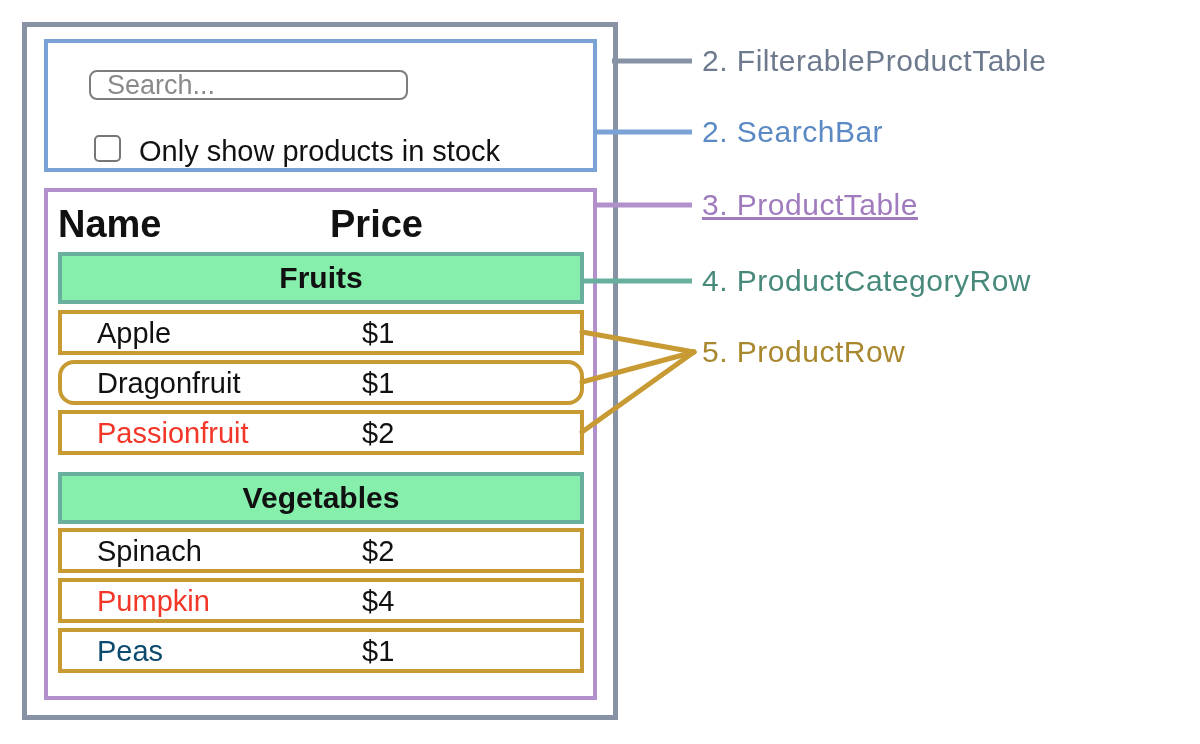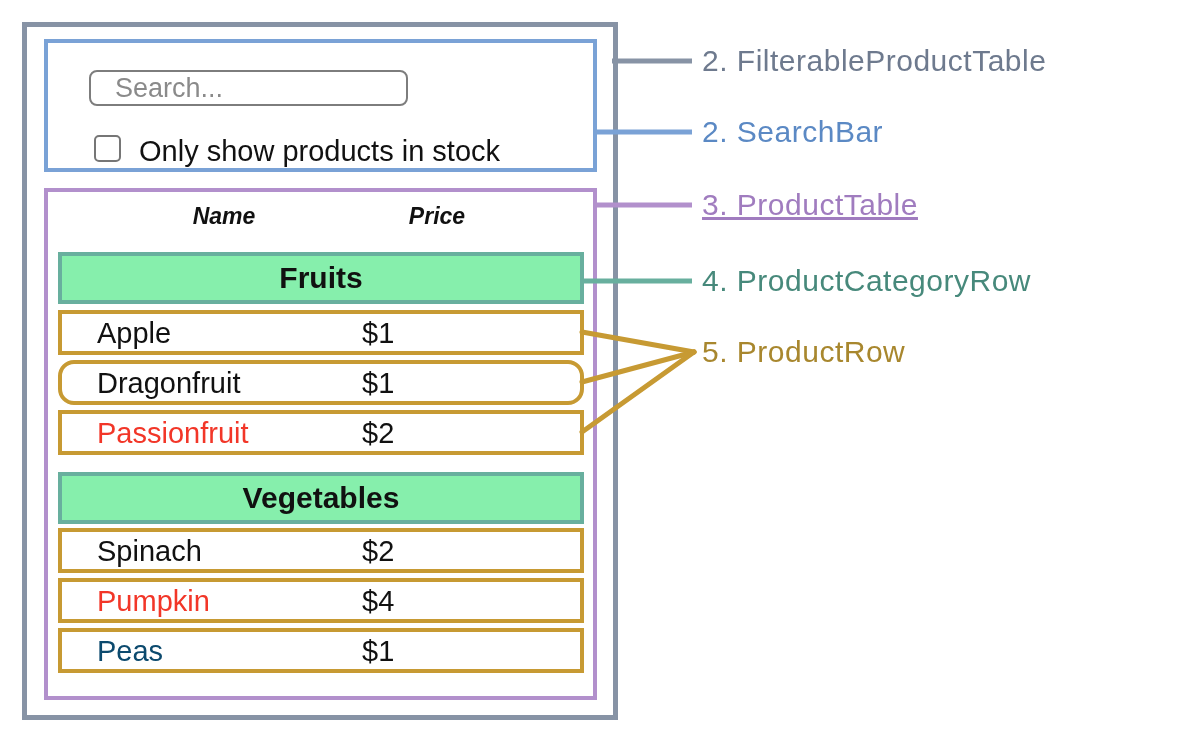--- a/index.html
+++ b/index.html
@@ -9,29 +9,29 @@
   }
   .abs{position:absolute;box-sizing:border-box;}
 
   
   .outer-box{left:22px;top:22px;width:596px;height:698px;border:5px solid var(--c-slate,#8793a5);}
   .searchbar-box{left:44px;top:39px;width:553px;height:133px;border:4px solid var(--c-blue,#7aa2d6);}
   .producttable-box{left:44px;top:188px;width:553px;height:512px;border:4px solid var(--c-purple,#b290cc);}
 
   
   .search-input{
-    left:89px;top:70px;width:319px;height:36px;border:2px solid #7d7d7d;border-radius:8px;
-    font-family:"Liberation Sans",sans-serif;font-size:27px;color:#444444;padding:0 24px;outline:none;
+    left:89px;top:70px;width:319px;height:30px;border:2px solid #7d7d7d;border-radius:8px;
+    font-family:"Liberation Sans",sans-serif;font-size:27px;color:#444444;padding:0 16px;outline:none;
   }
   .search-input::placeholder{color:#8a8a8a;opacity:1;}
   .checkbox{left:94px;top:135px;width:27px;height:27px;border:2px solid #767676;border-radius:5px;background:#ffffff;}
   .checkbox-label{left:139px;top:135px;font-size:29px;white-space:nowrap;}
 
   
-  .hdr{top:203px;font-size:23px;font-weight:bold;text-align:center;font-style:italic;}
+  .hdr{top:203px;font-size:38px;font-weight:bold;text-align:left;}
   .hdr-name{left:58px;width:332px;}
   .hdr-price{left:330px;width:214px;}
 
   
   .category-row{
     left:58px;width:526px;height:52px;border:4px solid var(--c-teal,#68af9e);
     display:flex;align-items:center;justify-content:center;
     font-size:30px;font-weight:bold;background:#86efac;
   }
   .cat-fruits{top:252px;}

